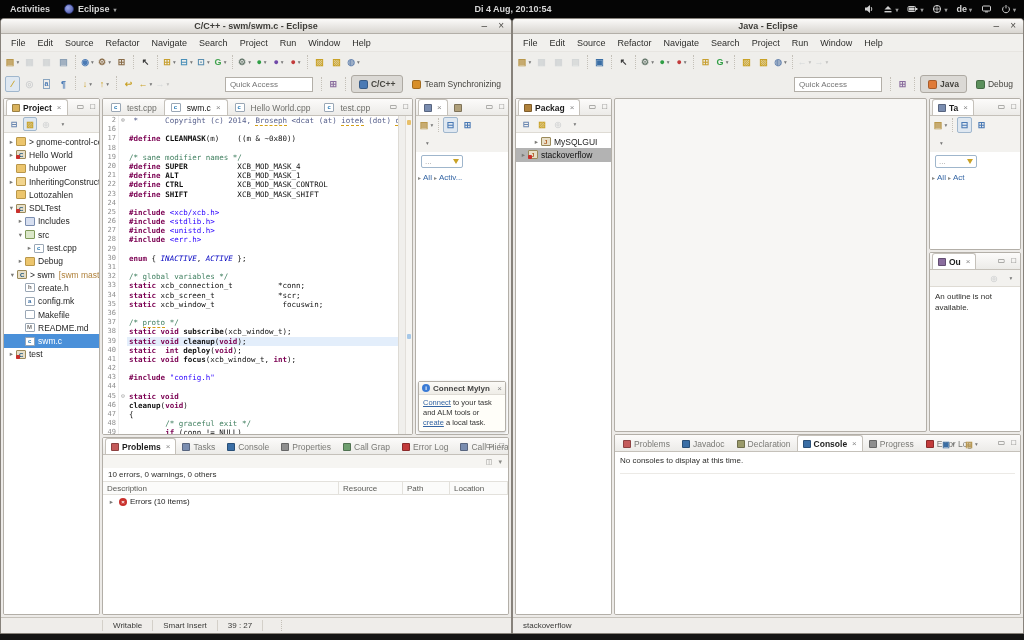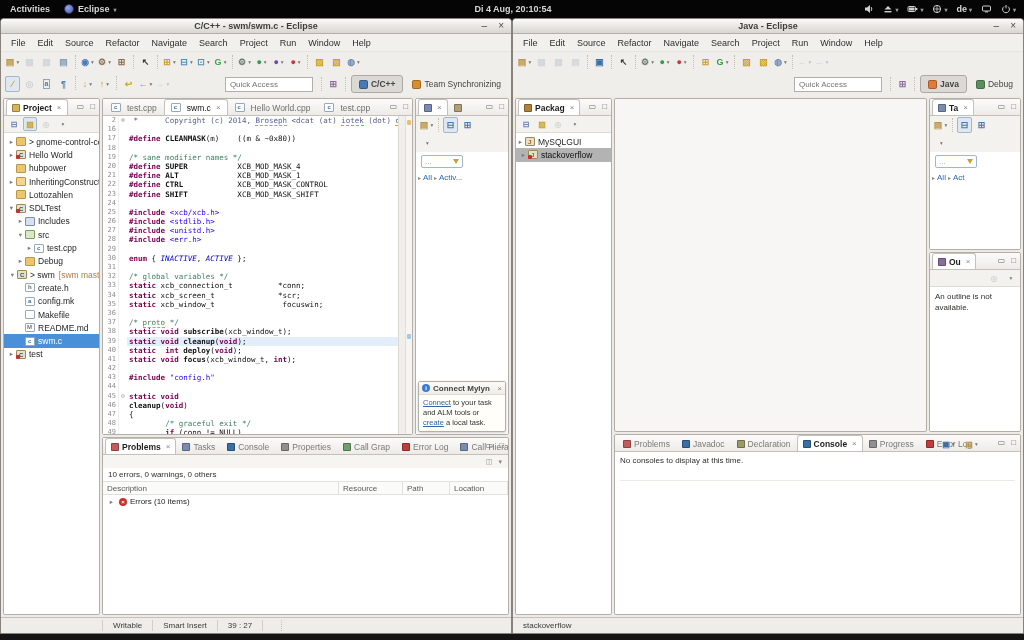--- a/index.html
+++ b/index.html
@@ -154,21 +154,21 @@
   .p-header{height:14px;flex:none;display:flex;align-items:center;font-size:8px;color:#5a5a56;background:#fbfbfa;
             border-top:1px solid #e3e1dc;border-bottom:1px solid #e3e1dc}
   .p-header span{padding:0 4px;border-right:1px solid #e3e1dc;height:100%;display:flex;align-items:center}
   .p-header span:nth-child(1){flex:1}
   .p-header span:nth-child(2){width:64px}
   .p-header span:nth-child(3){width:47px}
   .p-header span:nth-child(4){width:58px}
   .p-body{flex:1;background:#fff}
   .p-row{display:flex;align-items:center;gap:3px;height:13px;font-size:8px;color:#1f1f1f;padding-left:4px}
   .console-msg{flex:1;background:#fff;font-size:8px;color:#2e2e2c;padding:4px 5px}
-  .console-msg span{display:inline-block;border-bottom:1px solid #eceae6;padding-bottom:15px;width:100%}
+  .console-msg span{display:inline-block;border-bottom:1px solid #eceae6;padding-bottom:8px;width:100%}
   .outline-msg{flex:1;background:#fff;font-size:8px;color:#2e2e2c;padding:4px 5px;line-height:11px}
 
   .editor-empty{flex:1;background:#f7f6f4;border:1px solid #b3afa8;border-radius:2px}
 
   
   .statusbar{height:16px;flex:none;background:#efedea;border-top:1px solid #c5c1ba;display:flex;
              align-items:center;font-size:8px;color:#3a3a38}
   .s-spacer{width:102px;height:70%;border-right:1px solid #d4d0c9}
   .sseg{padding:0 10px;height:70%;display:flex;align-items:center;border-right:1px solid #d4d0c9;white-space:nowrap}
   .s-dotted{width:1px;height:70%;border-right:1px dotted #c4c0b8;margin-left:18px}
@@ -798,21 +798,21 @@
             <span class="g" style="color:#c9a227">▨</span>
           </span>
         <span class="tb-btn dis">
             <span class="g" style="color:#9aa0a6">◎</span>
           </span>
         <span class="tb-btn">
             <span class="dd">▾</span>
           </span>
       </div>
       <div class="tree">
-          <span class="trow" style="padding-left: 0;">
+          <span class="trow" style="padding-left: 16px;">
             <span class="tarrow">▸</span>
             <span class="fico i-java-project"></span>
             <span class="tlabel">MySQLGUI</span>
           </span>
           <span class="trow sel-gray" style="padding-left: 3px;">
             <span class="tarrow">▸</span>
             <span class="fico i-java-project err"></span>
             <span class="tlabel">stackoverflow</span>
           </span>
         </div>

